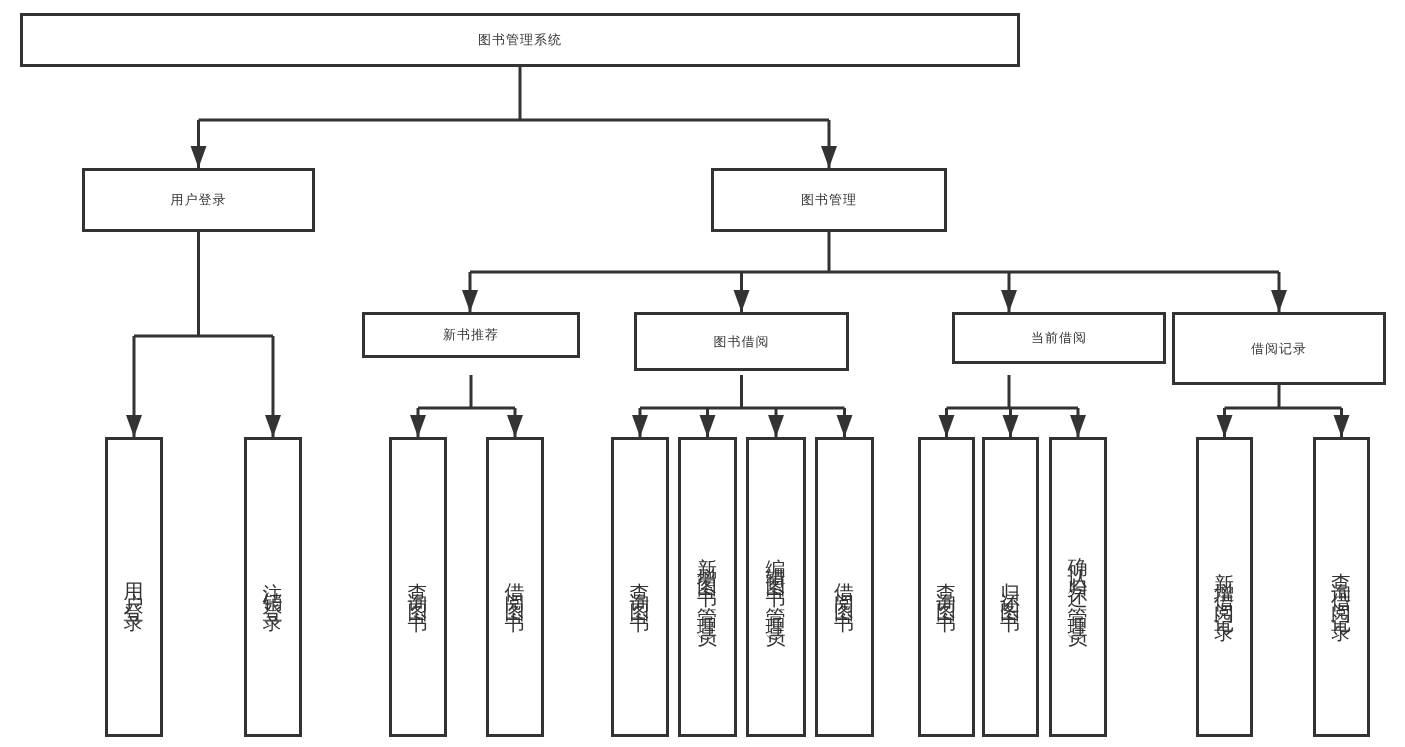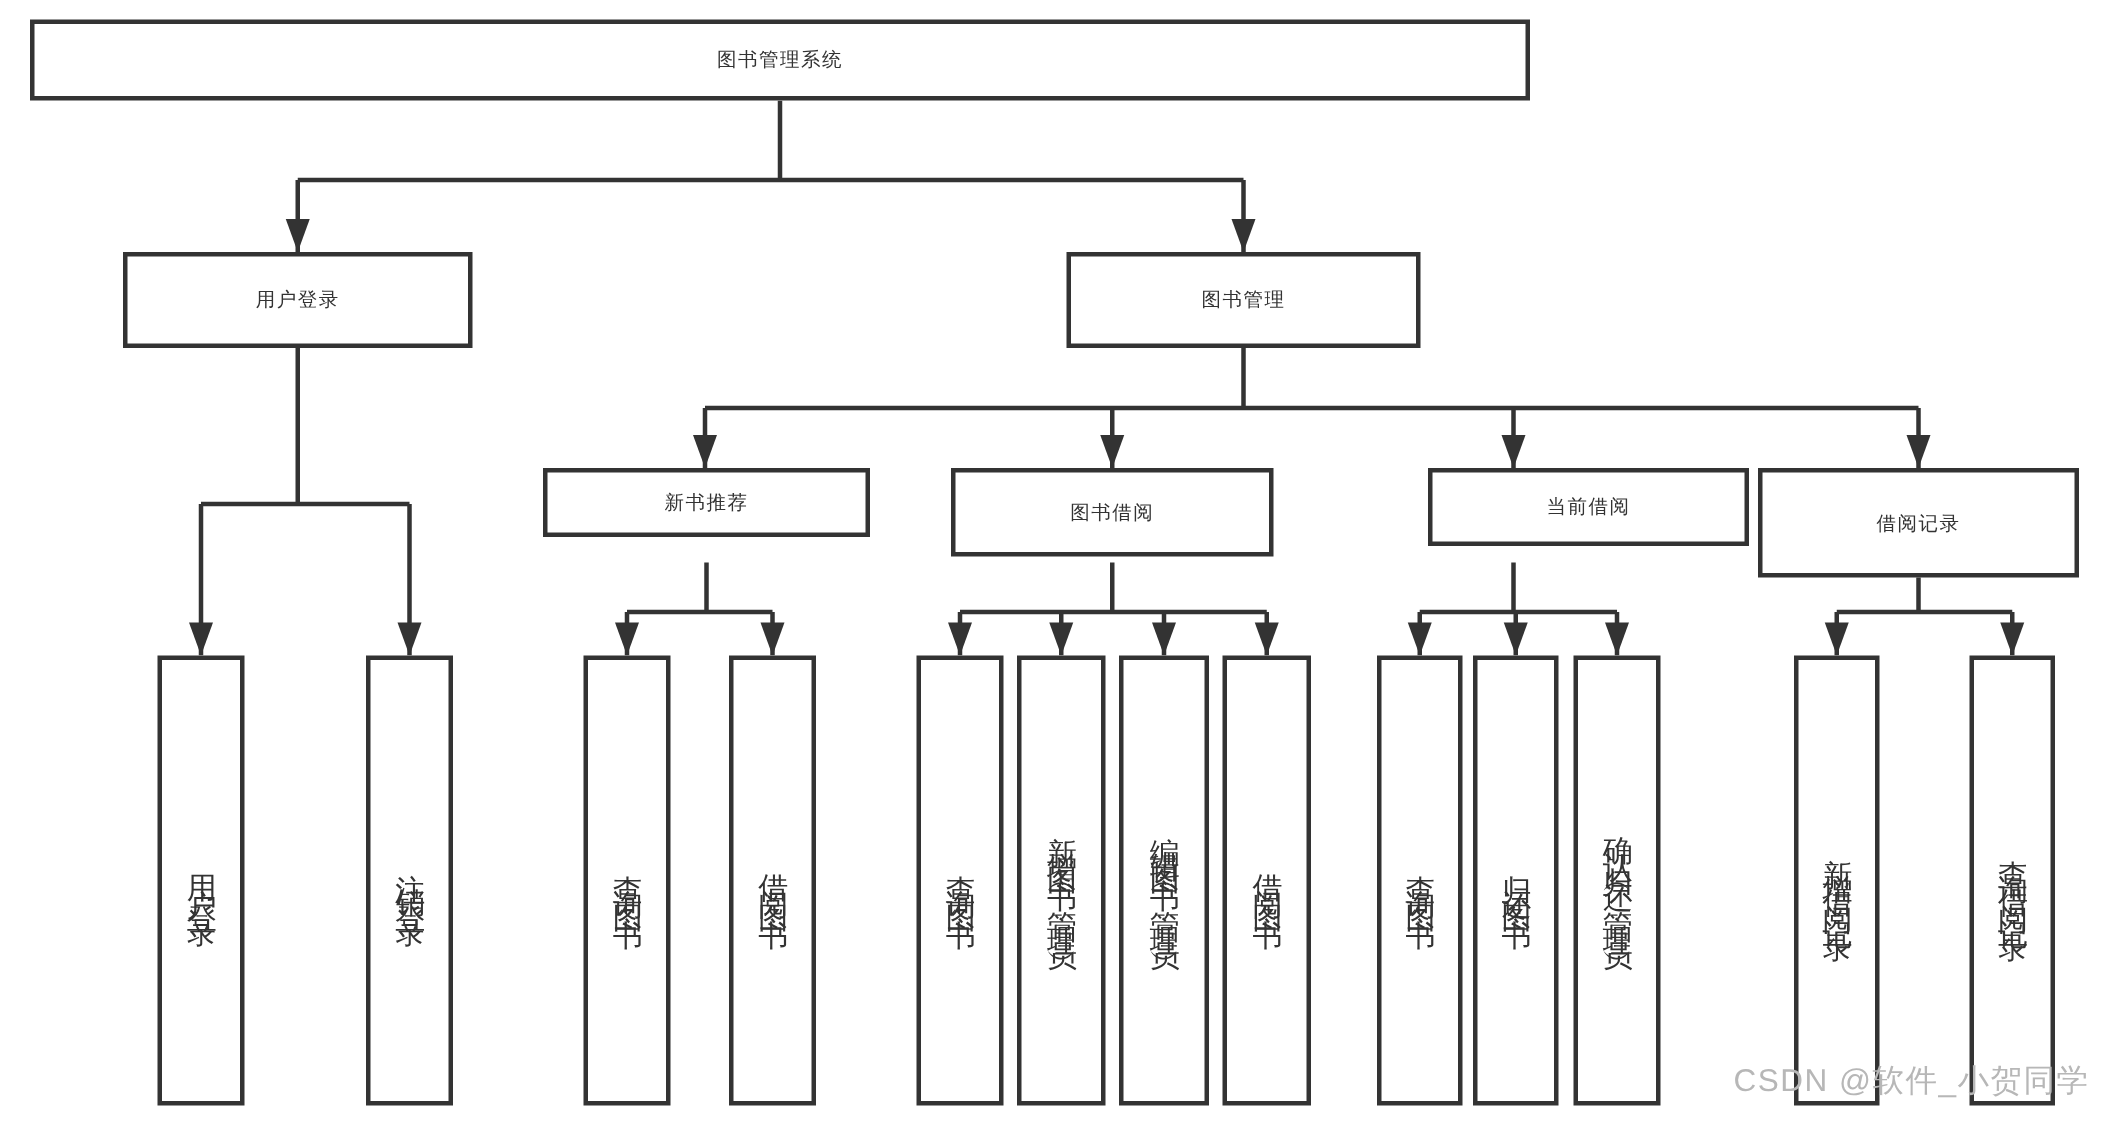--- a/index.html
+++ b/index.html
@@ -145,15 +145,14 @@
   <div class="box vbox" style="left:746px; top:437px; width:60px; height:300px;">编辑图书（管理员）</div>
   <div class="box vbox" style="left:815px; top:437px; width:59px; height:300px;">借阅图书</div>
 
   <div class="box vbox" style="left:918px; top:437px; width:57px; height:300px;">查询图书</div>
   <div class="box vbox" style="left:982px; top:437px; width:57px; height:300px;">归还图书</div>
   <div class="box vbox" style="left:1049px; top:437px; width:58px; height:300px;">确认归还（管理员）</div>
 
   <div class="box vbox" style="left:1196px; top:437px; width:57px; height:300px;">新增借阅记录</div>
   <div class="box vbox" style="left:1313px; top:437px; width:57px; height:300px;">查询借阅记录</div>
 
-  <div class="watermark">CSDN @软件_小贺同学</div>
 
 </div>
 
 </body></html>

